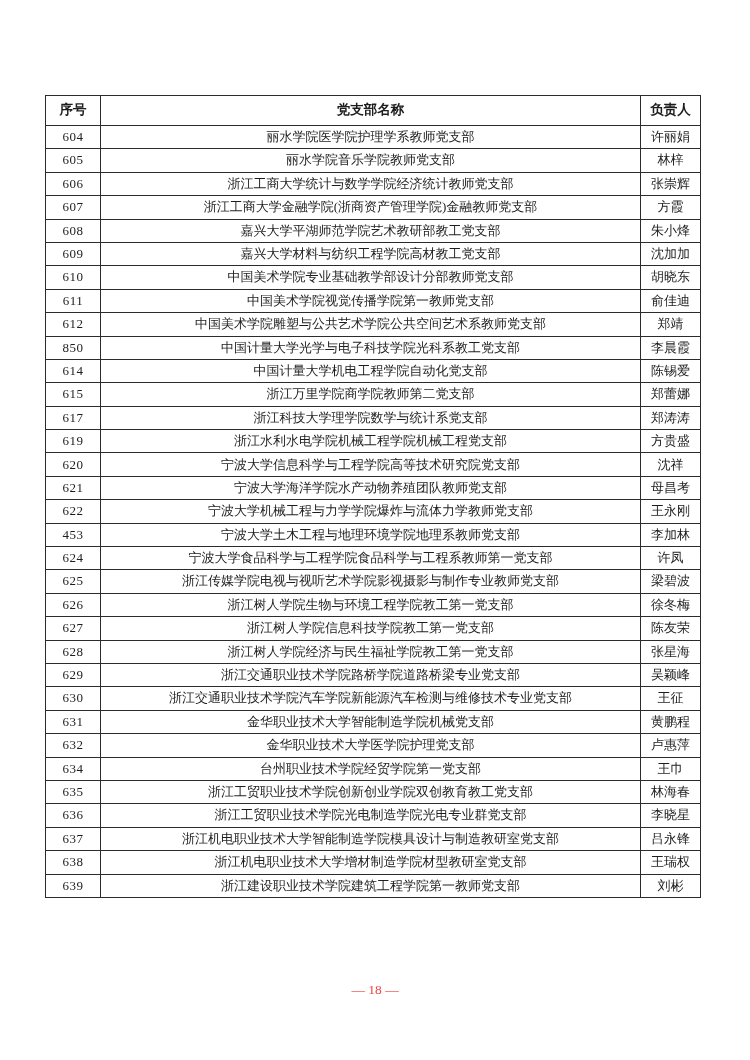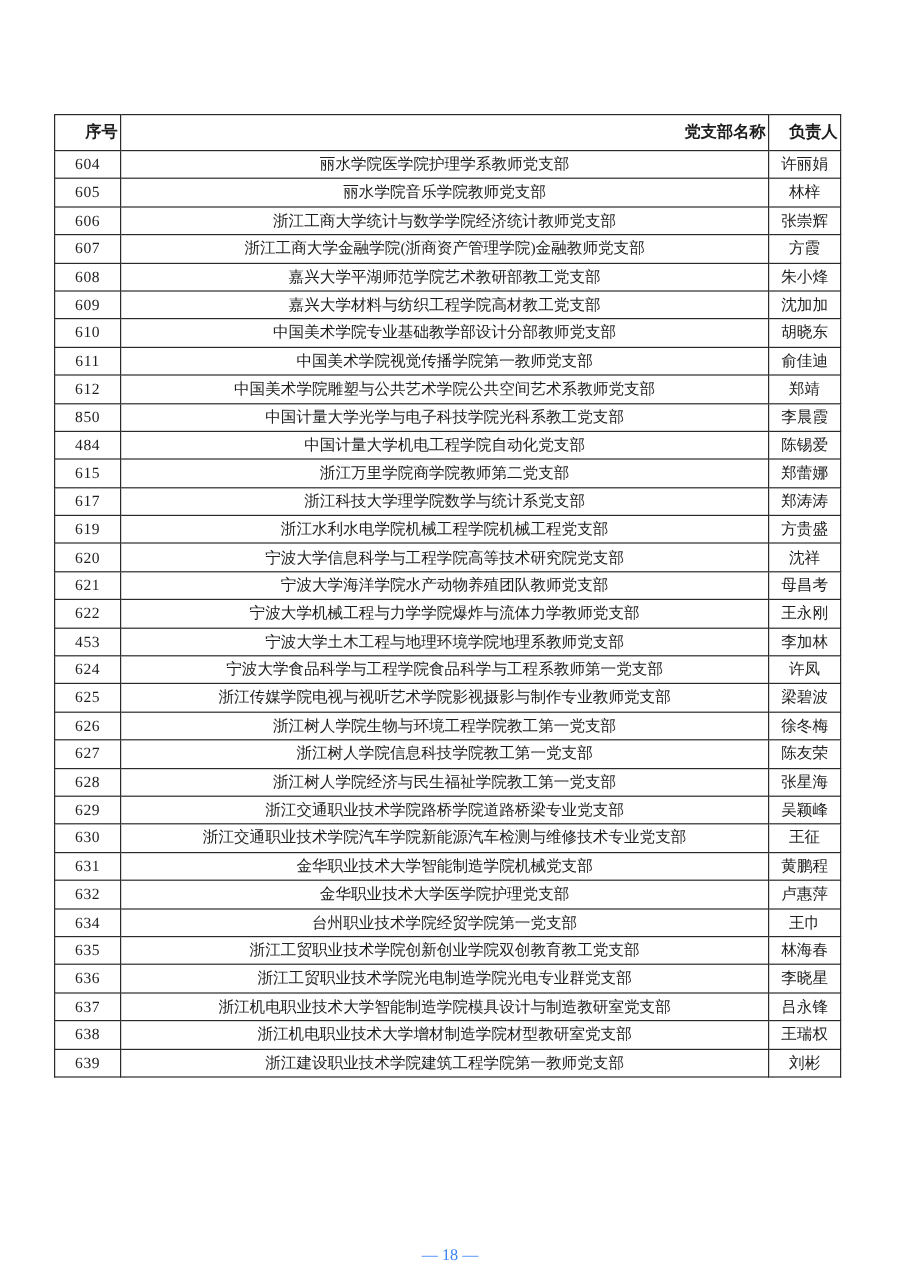--- a/index.html
+++ b/index.html
@@ -31,41 +31,40 @@
     padding: 0 2px;
     font-size: 13px;
     line-height: 1.1;
     overflow: hidden;
     white-space: nowrap;
   }
   table.roster th {
     height: 29px;
     font-weight: bold;
     font-size: 13.5px;
-    text-align: right;
   }
   table.roster td {
     height: 22.4px;
     font-weight: normal;
   }
   col.c-index  { width: 55px; }
   col.c-name   { width: 540px; }
   col.c-leader { width: 60px; }
   td.cell-index {
     font-family: "Liberation Serif", "DejaVu Serif", serif;
     letter-spacing: 0.5px;
   }
   .page-footer {
     position: absolute;
     left: 0;
-    top: 1038px;
+    top: 982px;
     width: 100%;
     text-align: center;
     font-size: 13.5px;
-    color: #3b82f6;
+    color: #ef4444;
   }
 </style>
 </head>
 <body>
 
 <div id="page">
 
   <table class="roster">
     <colgroup>
       <col class="c-index">
@@ -125,21 +124,21 @@
           <td class="cell-index">612</td>
           <td class="cell-name">中国美术学院雕塑与公共艺术学院公共空间艺术系教师党支部</td>
           <td class="cell-leader">郑靖</td>
         </tr>
         <tr>
           <td class="cell-index">850</td>
           <td class="cell-name">中国计量大学光学与电子科技学院光科系教工党支部</td>
           <td class="cell-leader">李晨霞</td>
         </tr>
         <tr>
-          <td class="cell-index">484</td>
+          <td class="cell-index">614</td>
           <td class="cell-name">中国计量大学机电工程学院自动化党支部</td>
           <td class="cell-leader">陈锡爱</td>
         </tr>
         <tr>
           <td class="cell-index">615</td>
           <td class="cell-name">浙江万里学院商学院教师第二党支部</td>
           <td class="cell-leader">郑蕾娜</td>
         </tr>
         <tr>
           <td class="cell-index">617</td>

